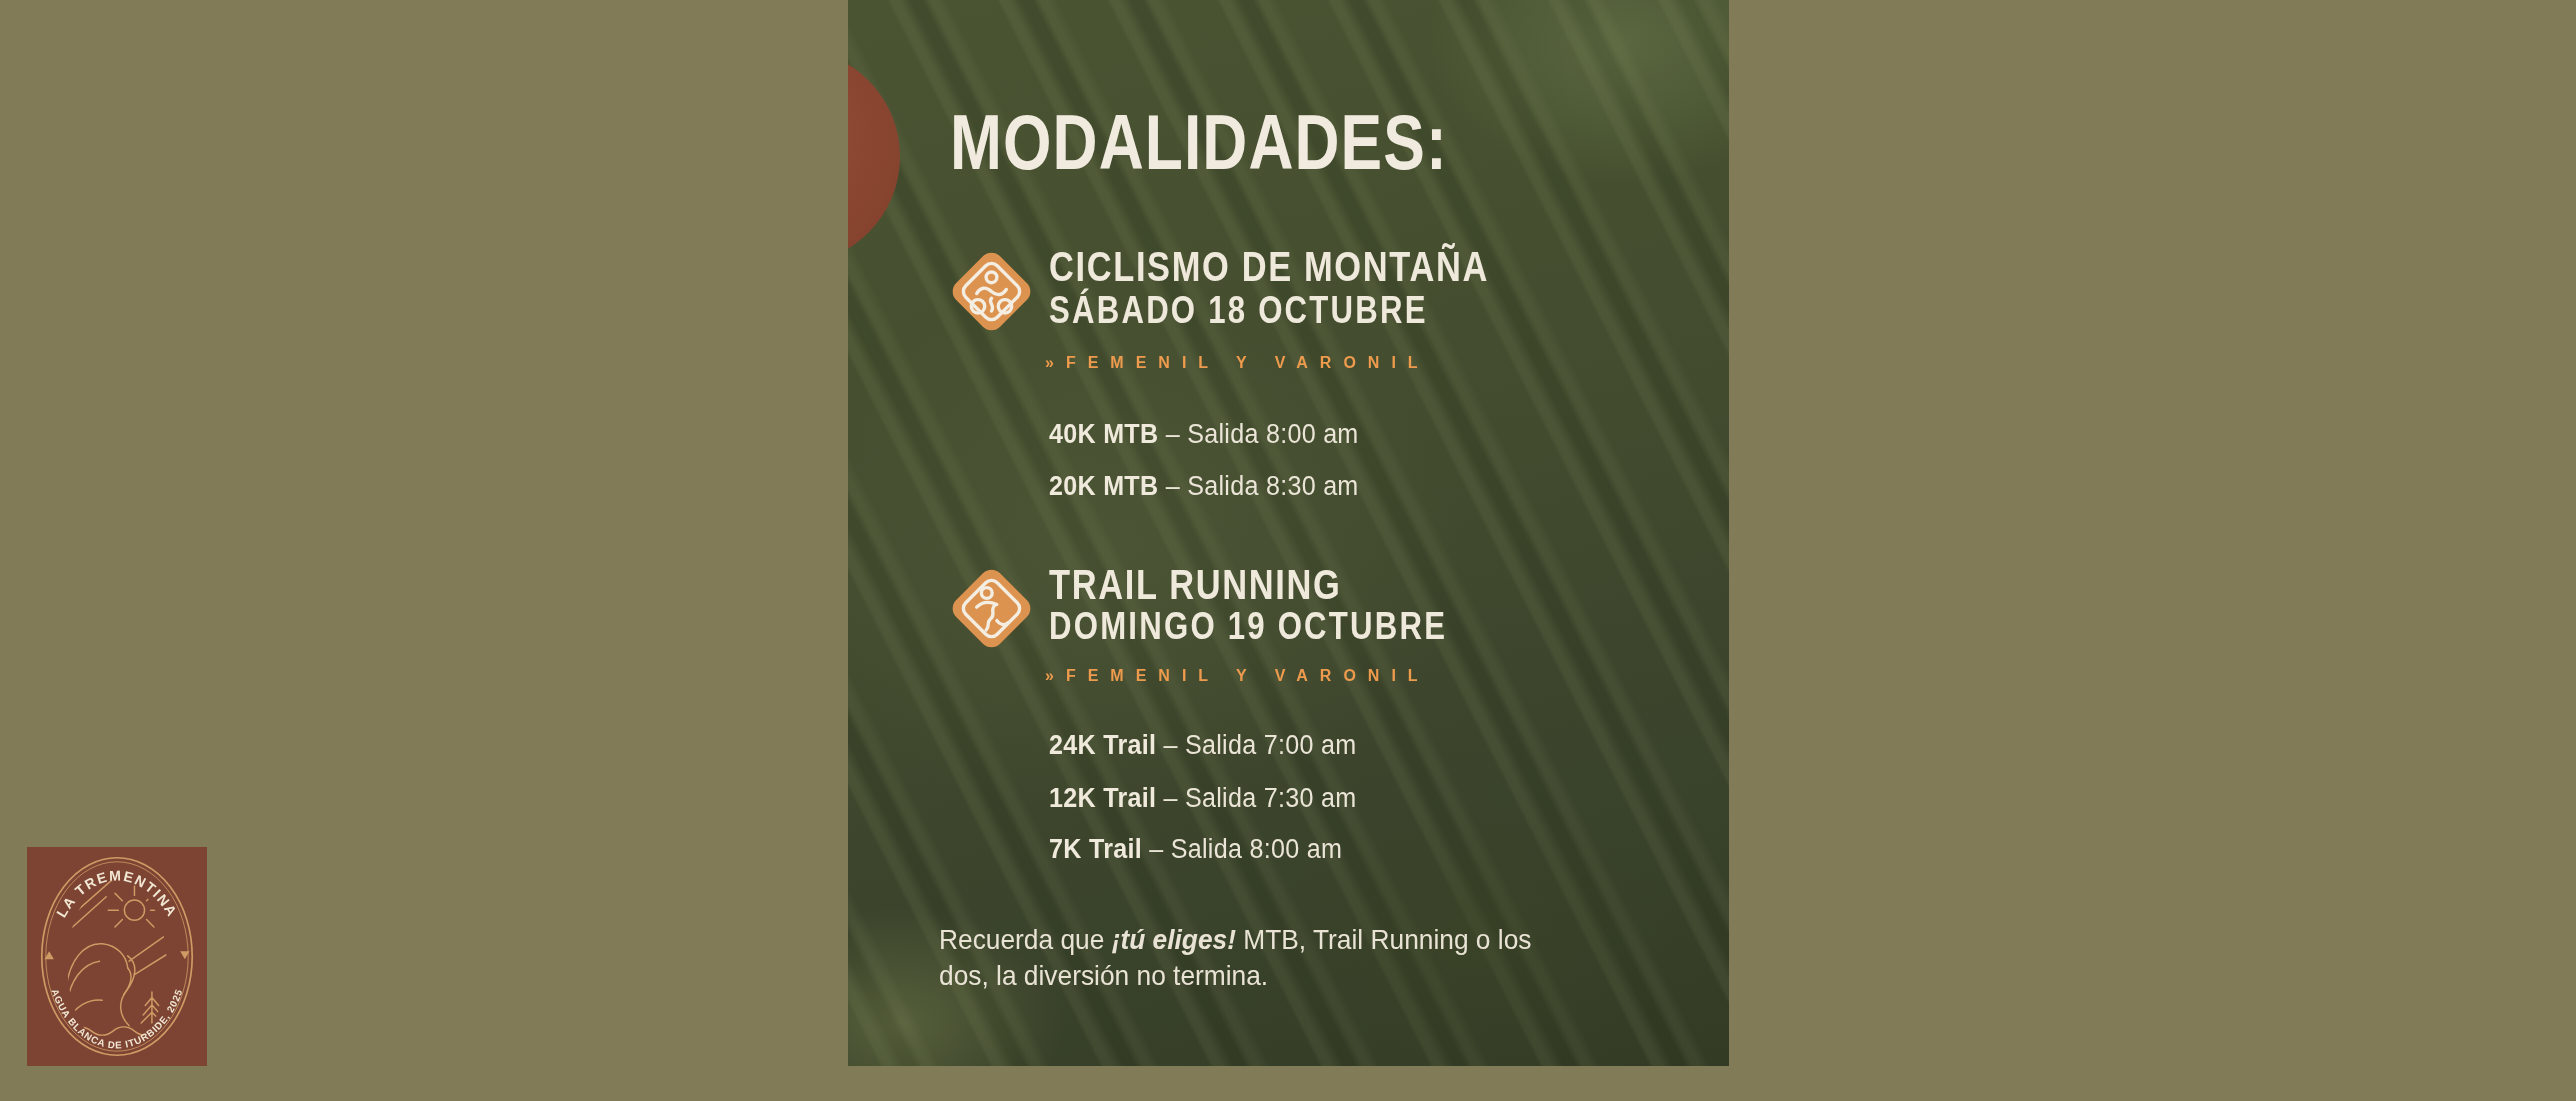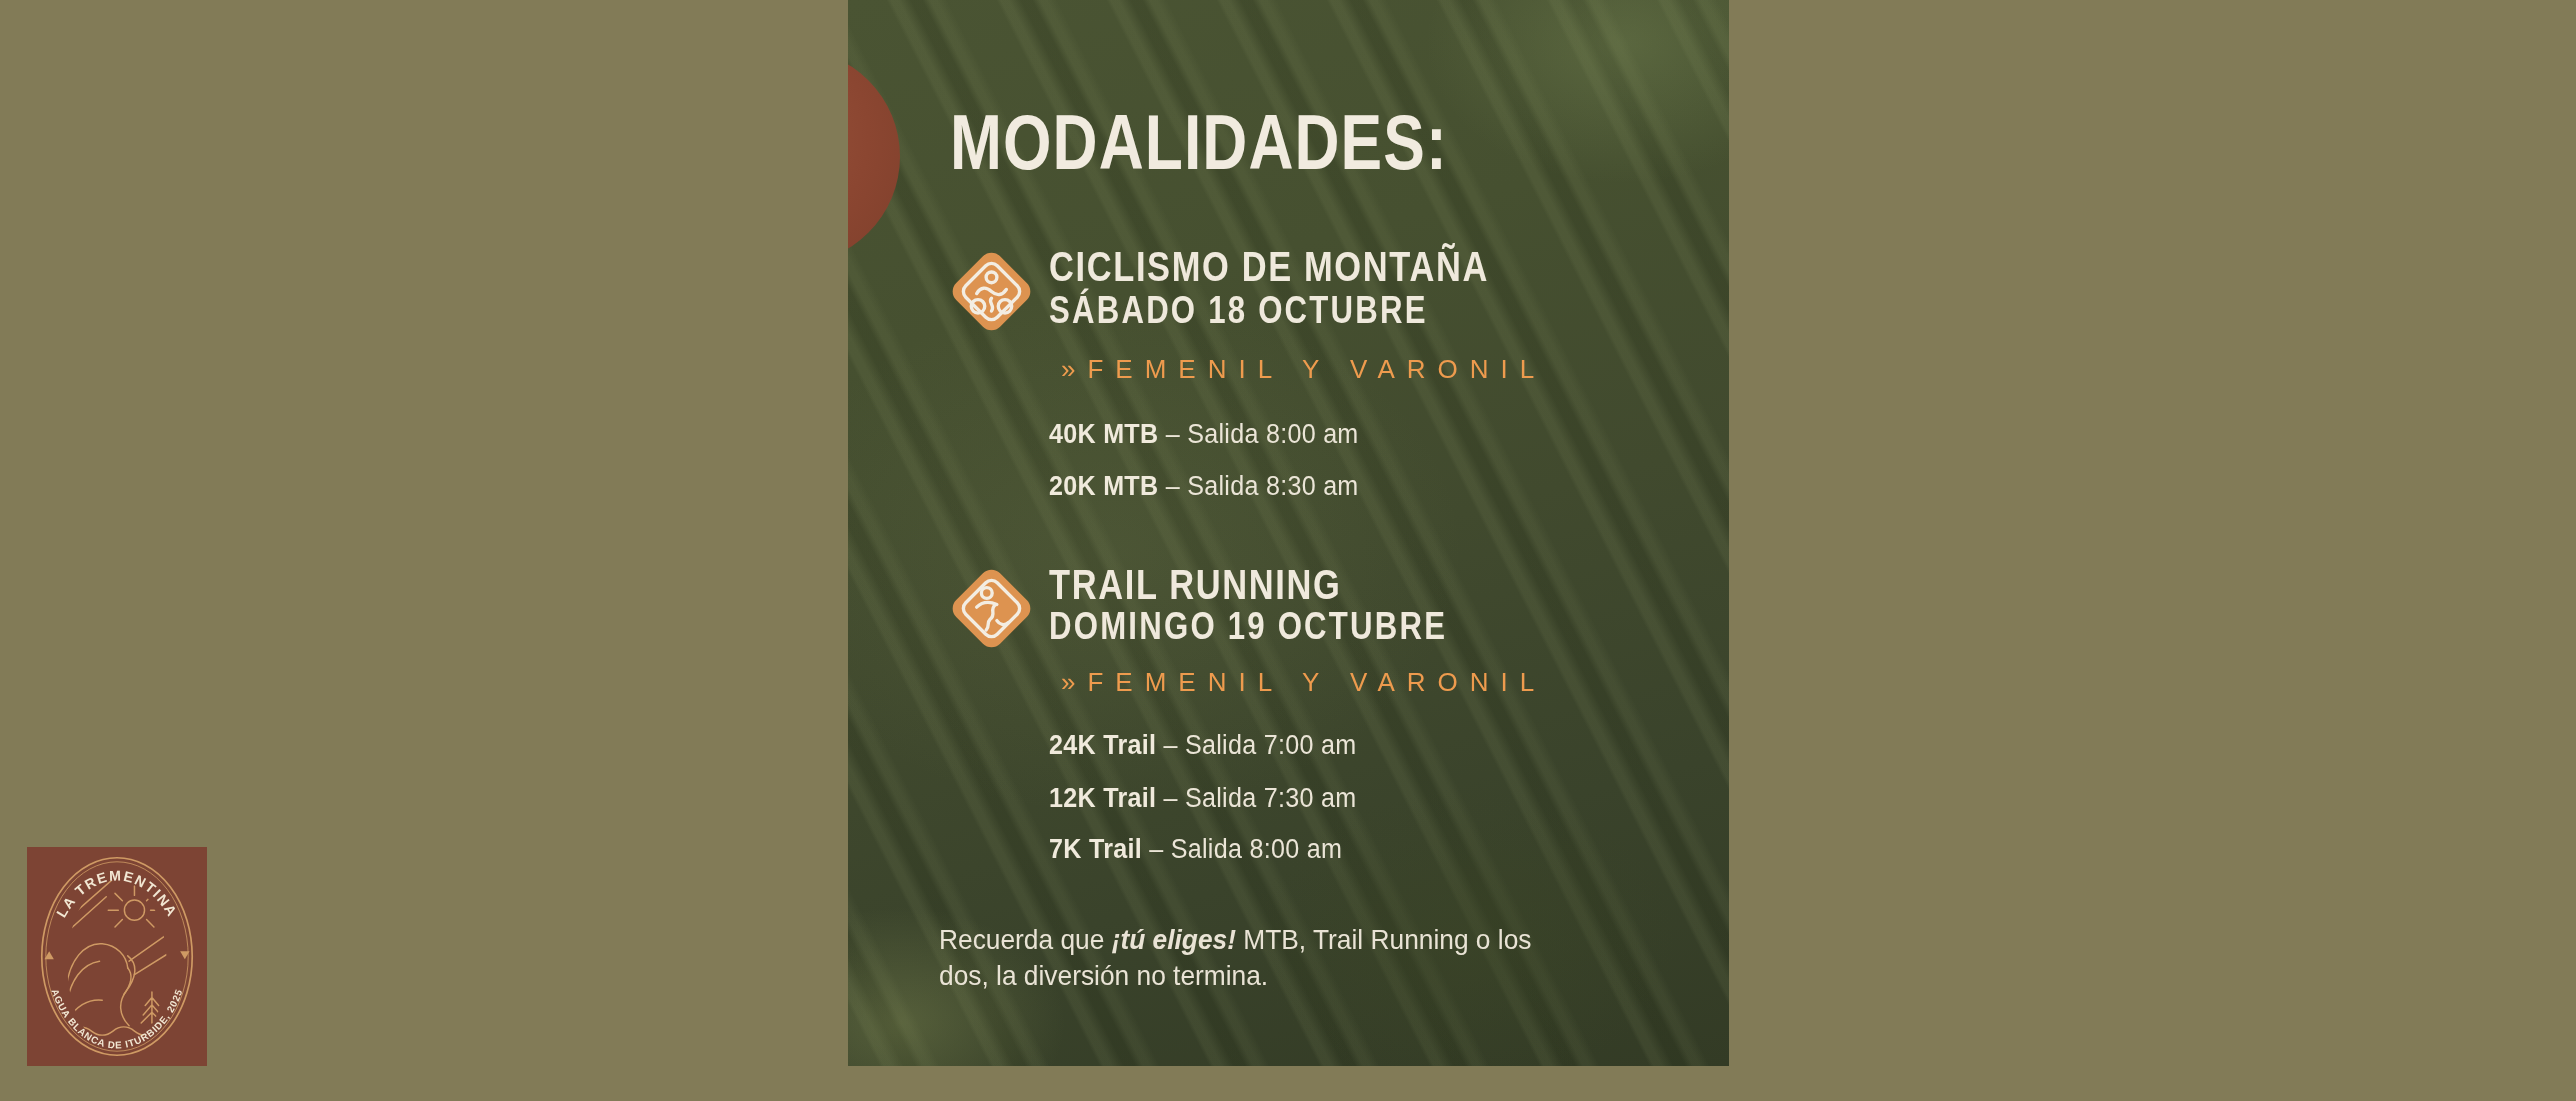--- a/index.html
+++ b/index.html
@@ -19,21 +19,21 @@
         rgba(172,182,126,.08) 67px, rgba(172,182,126,.08) 73px,
         rgba(0,0,0,0) 82px, rgba(0,0,0,0) 98px),
       linear-gradient(165deg,#4a5433 0%,#465030 28%,#414a2e 52%,#3a432b 76%,#333b25 100%);}
   .red-circle{position:absolute;left:-163px;top:49px;width:215px;height:215px;border-radius:50%;
       background:radial-gradient(circle at 38% 40%, #97523b, #8b4631 55%, #7e3f2b 100%);}
   
   .abs{position:absolute;transform-origin:left top;}
   .title{font-size:77px;font-weight:800;letter-spacing:1.3px;color:#f1ebdf;transform:scaleX(.81);white-space:nowrap;}
   .h-section{font-size:42px;font-weight:700;letter-spacing:2px;color:#efe9dc;transform:scaleX(.82);white-space:nowrap;}
   .h-date{font-size:38px;font-weight:700;letter-spacing:2.7px;color:#efe9dc;transform:scaleX(.82);white-space:nowrap;}
-  .femenil{font-size:26px;font-weight:400;letter-spacing:12px;color:#ee9b4e;white-space:nowrap;margin-left:16px;}
+  .femenil{font-size:16px;font-weight:700;letter-spacing:12px;color:#ee9b4e;white-space:nowrap;}
   .row{font-size:27px;font-weight:400;color:#ebe5d7;transform:scaleX(.93);white-space:nowrap;letter-spacing:0.3px;}
   .row b{font-weight:700;color:#f0eadc;}
   .note{font-size:28px;line-height:36px;color:#e9e3d5;transform:scaleX(.94);width:725px;}
   .note strong{font-style:italic;font-weight:700;}
   .icon-badge{position:absolute;width:89px;height:89px;}
   
   .logo{position:absolute;left:27px;top:847px;width:180px;height:219px;}
 </style>
 </head>
 <body>

